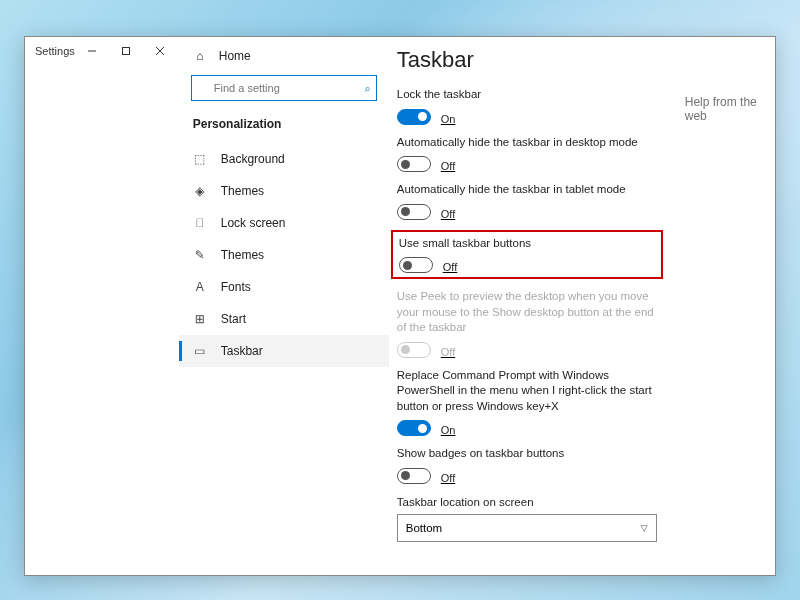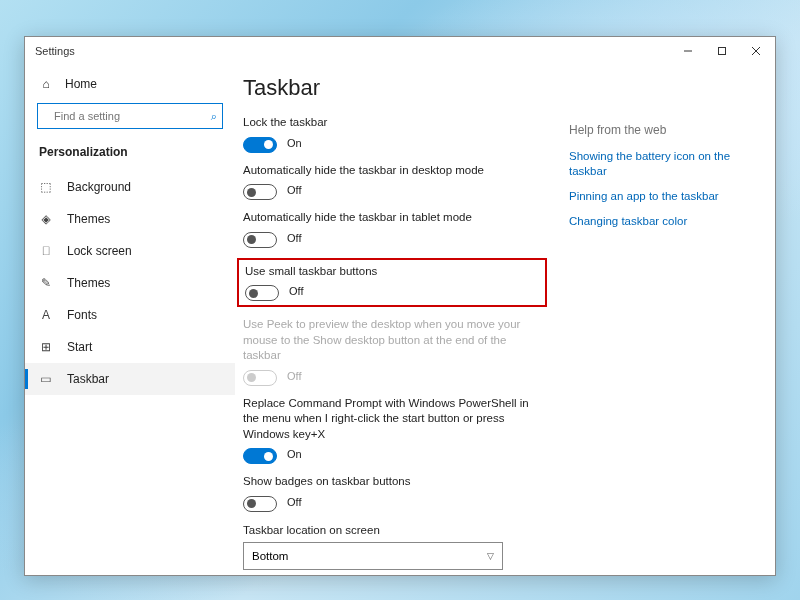--- a/index.html
+++ b/index.html
@@ -12,41 +12,41 @@
     body::before {
       content: ""; position: absolute; inset: 0;
       background:
         radial-gradient(ellipse 400px 200px at 650px 100px, rgba(200,230,250,0.8), transparent 70%),
         radial-gradient(ellipse 300px 150px at 150px 500px, rgba(170,215,240,0.7), transparent 70%);
     }
     .window {
       position: absolute; left: 24px; top: 36px; right: 24px; bottom: 24px;
       background: #fff; border: 1px solid #888;
       box-shadow: 0 4px 20px rgba(0,0,0,0.2);
-      display: flex; flex-direction: column;
+      display: flex; flex-direction: row;
     }
     .titlebar {
       height: 28px; display: flex; align-items: center; justify-content: space-between;
       padding: 0 2px 0 10px; font-size: 11px; color: #333;
     }
     .win-btns { display: flex; }
     .win-btn {
       width: 34px; height: 26px; display: flex; align-items: center; justify-content: center;
       font-size: 10px; color: #333; cursor: pointer;
     }
     .win-btn svg { width: 10px; height: 10px; }
     .body { flex: 1; display: flex; overflow: hidden; }
     .sidebar { width: 210px; padding: 6px 0 0 0; display: flex; flex-direction: column; }
     .home-row {
       display: flex; align-items: center; gap: 12px; padding: 6px 14px; font-size: 12px; color: #222;
       cursor: pointer;
     }
     .search-wrap { padding: 6px 12px 10px 12px; }
     .search {
-      width: 100%; height: 26px; border: 1px solid #0078d4; padding: 0 24px 0 16px;
+      width: 100%; height: 26px; border: 1px solid #0078d4; padding: 0 24px 0 22px;
       font-size: 11px; color: #666; position: relative; background: #fff;
     }
     .search-box { position: relative; }
     .search-icon {
       position: absolute; right: 6px; top: 50%; transform: translateY(-50%);
       color: #0078d4; font-size: 11px; pointer-events: none;
     }
     .section-label { font-size: 12px; font-weight: 700; padding: 6px 14px 8px; color: #222; }
     .nav { display: flex; flex-direction: column; margin-top: 4px; }
     .nav-item {
@@ -58,21 +58,21 @@
       content: ""; position: absolute; left: 0; top: 6px; bottom: 6px; width: 3px; background: #0078d4;
     }
     .nav-icon { width: 14px; height: 14px; display: inline-flex; align-items: center; justify-content: center; color: #444; font-size: 12px; }
     .content { flex: 1; padding: 10px 16px 8px 8px; display: flex; gap: 28px; overflow: hidden; }
     .main { flex: 1; max-width: 380px; }
     .page-title { font-size: 22px; font-weight: 400; margin-bottom: 14px; color: #222; }
     .setting { margin-bottom: 10px; }
     .setting.highlight { border: 2px solid #c00; padding: 4px 6px; margin-left: -6px; margin-right: -6px; }
     .setting-label { font-size: 11.5px; color: #222; margin-bottom: 6px; line-height: 1.35; }
     .setting.disabled .setting-label { color: #aaa; }
-    .toggle-row { display: flex; align-items: flex-start; gap: 10px; }
+    .toggle-row { display: flex; align-items: flex-end; gap: 10px; text-decoration: underline; }
     .toggle {
       width: 34px; height: 16px; border-radius: 8px; position: relative; cursor: pointer;
       border: 1px solid #555; background: #fff;
     }
     .toggle .knob {
       position: absolute; width: 9px; height: 9px; border-radius: 50%; top: 2.5px; left: 3px;
       background: #555;
     }
     .toggle.on { background: #0078d4; border-color: #0078d4; }
     .toggle.on .knob { left: auto; right: 3px; background: #fff; }
@@ -234,21 +234,16 @@
         <div id="dropdowns">
             <div class="dropdown-label">Taskbar location on screen</div>
             <div class="dropdown">
               <span>Bottom</span>
               <span class="chev">▽</span>
             </div>
           </div>
       </div>
       <div class="aside">
         <div class="aside-title">Help from the web</div>
-        <div id="helplinks">
-            <div class="aside-link">Showing the battery icon on the taskbar</div>
-            <div class="aside-link">Pinning an app to the taskbar</div>
-            <div class="aside-link">Changing taskbar color</div>
-          </div>
       </div>
     </div>
   </div>
 </div>
 
 </body></html>

